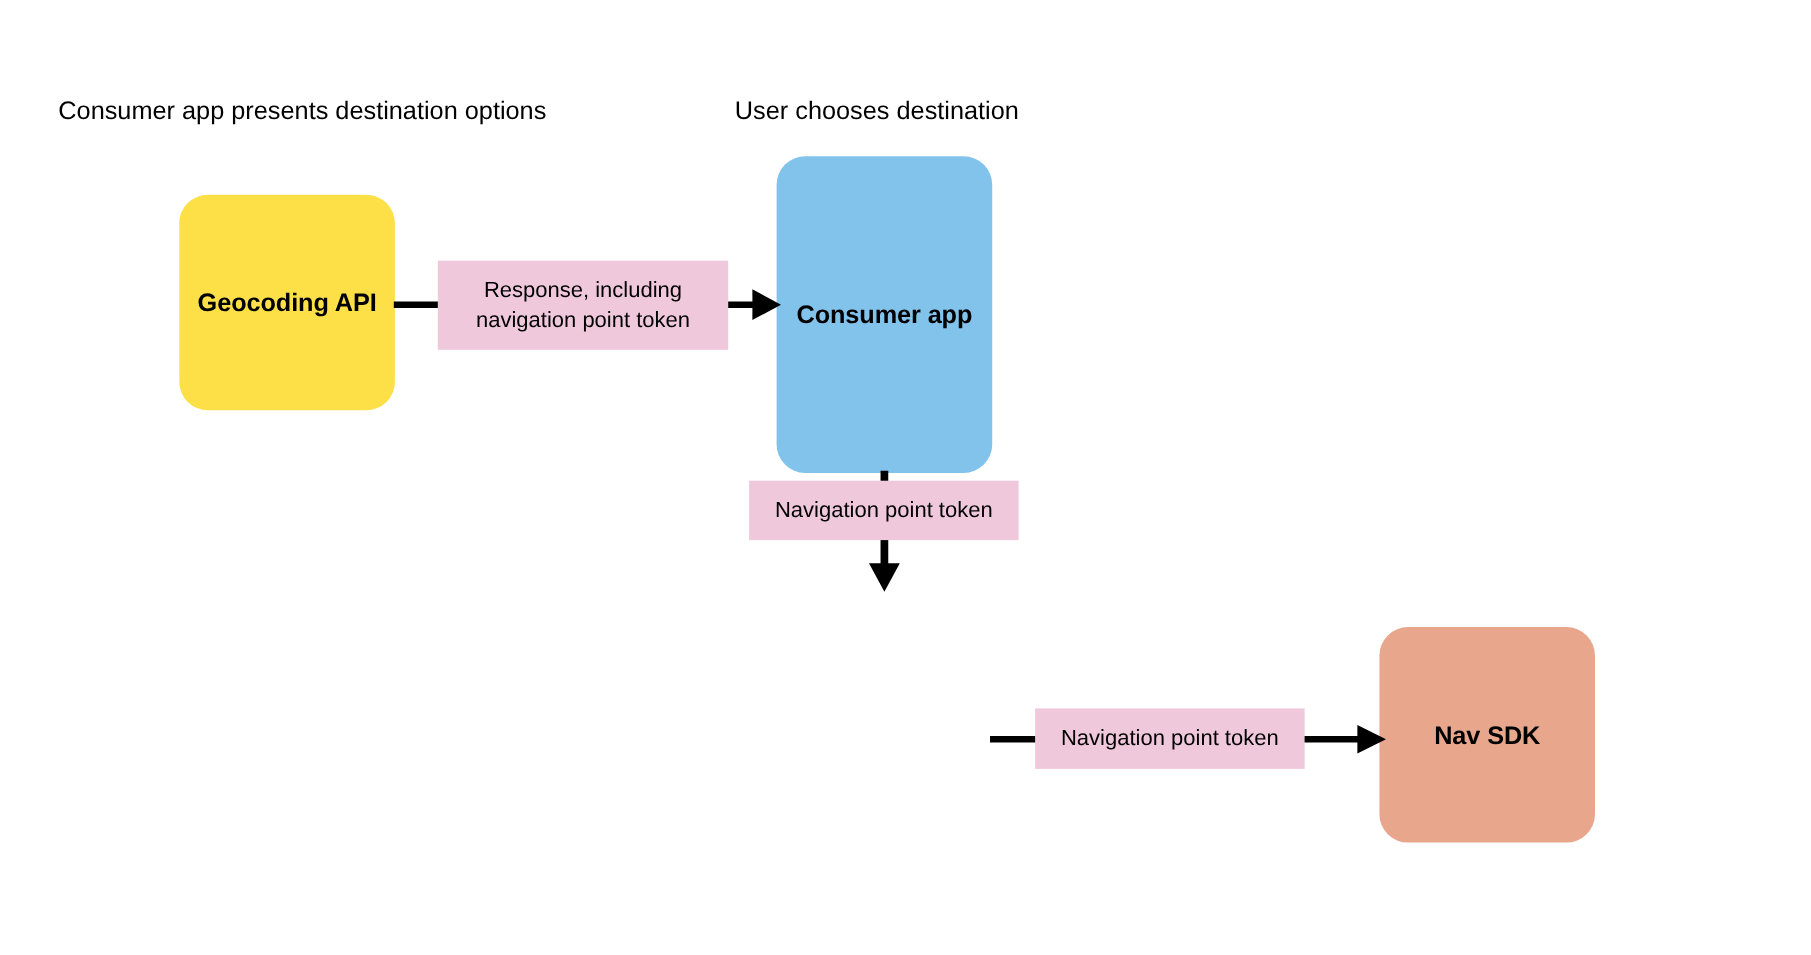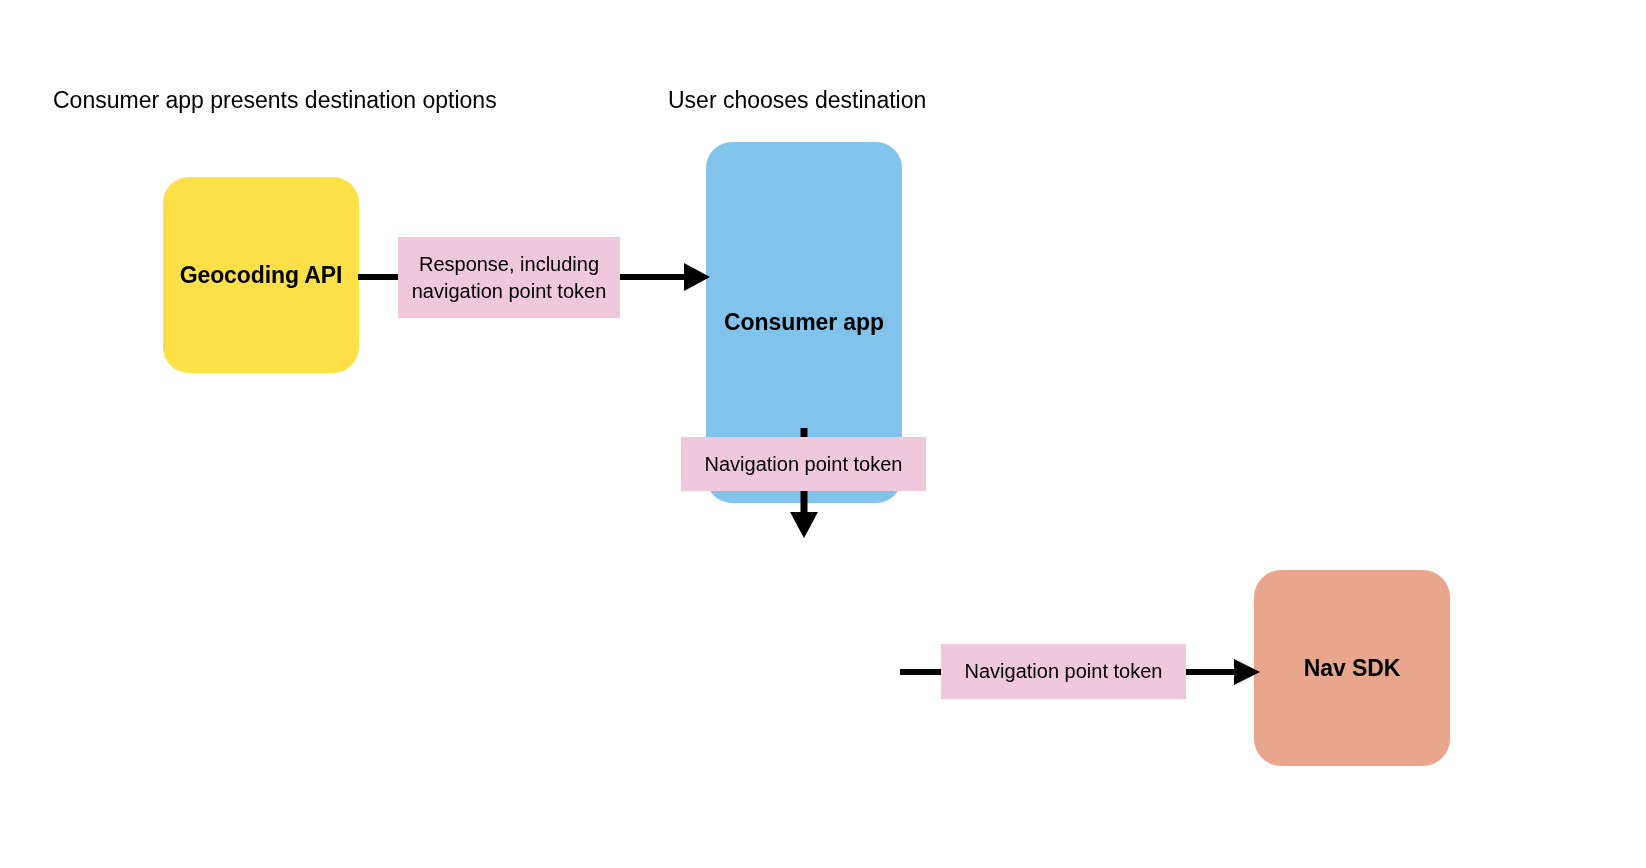--- a/index.html
+++ b/index.html
@@ -50,29 +50,29 @@
     line-height: 27px;
     letter-spacing: -0.1px;
   }
 
   #node-geocoding-api {
     left: 163px; top: 145px;
     width: 196px; height: 196px;
   }
   #node-consumer-app {
     left: 706px; top: 110px;
-    width: 196px; height: 361px;
+    width: 196px; height: 288px;
   }
   #node-driver-app {
     left: 706px; top: 502px;
     width: 196px; height: 276px;
   }
   #node-nav-sdk {
     left: 1254px; top: 538px;
-    width: 196px; height: 196px; border-radius: 27px;
+    width: 196px; height: 196px;
   }
 
   
   .connector {
     position: absolute;
     overflow: visible;
   }
   
   #connector-geocoding-consumer {
     left: 358px; top: 228px;
@@ -97,21 +97,21 @@
     align-items: center;
     justify-content: center;
     text-align: center;
     font-size: 20px;
     line-height: 27px;
     color: #000000;
     padding: 3px 6px;
   }
   #edge-label-response {
     left: 398px; top: 205px;
-    width: 222px; height: 81px;
+    width: 264px; height: 81px;
   }
   #edge-label-token-consumer-driver {
     left: 681px; top: 405px;
     width: 245px; height: 54px;
   }
   #edge-label-token-driver-navsdk {
     left: 941px; top: 612px;
     width: 245px; height: 55px;
   }
 </style>

